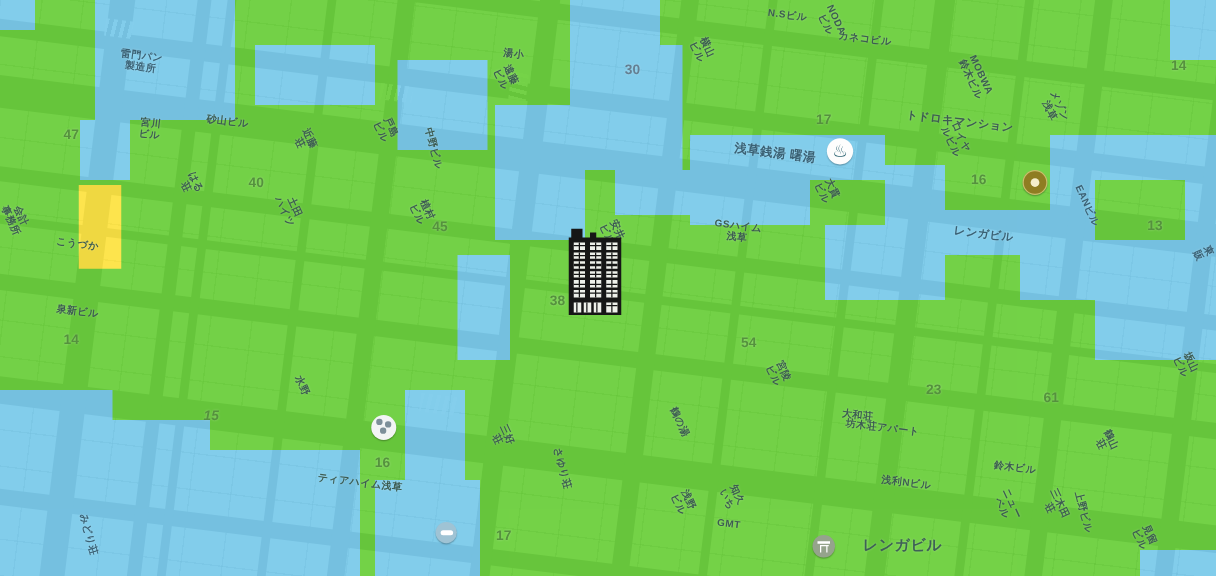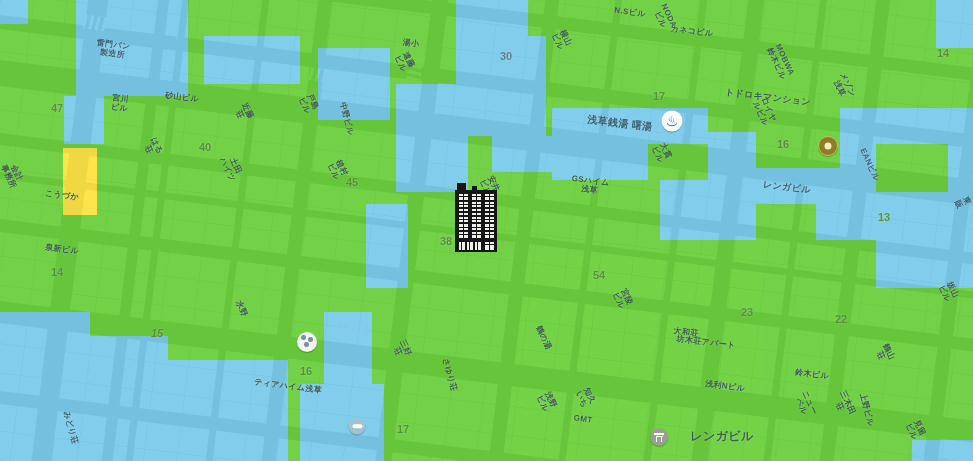--- a/index.html
+++ b/index.html
@@ -127,21 +127,21 @@
       <span class="maplabel num" style="left: 205px; top: 147px; transform: translate(-50%, -50%) rotate(0deg);">40</span>
       <span class="maplabel" style="left: 231px; top: 168px; transform: translate(-50%, -50%) rotate(65deg);">土田
 ハイツ</span>
       <span class="maplabel" style="left: 152px; top: 148px; transform: translate(-50%, -50%) rotate(65deg);">はる
 荘</span>
       <span class="maplabel" style="left: 337px; top: 170px; transform: translate(-50%, -50%) rotate(65deg);">植村
 ビル</span>
       <span class="maplabel num" style="left: 352px; top: 182px; transform: translate(-50%, -50%) rotate(0deg);">45</span>
       <span class="maplabel" style="left: 62px; top: 250px; transform: translate(-50%, -50%) rotate(7deg);">泉新ビル</span>
       <span class="maplabel num" style="left: 57px; top: 272px; transform: translate(-50%, -50%) rotate(0deg);">14</span>
-      <span class="maplabel num" style="left: 157px; top: 333px; transform: translate(-50%, -50%) rotate(0deg); font-style: italic;">15</span>
+      <span class="maplabel num" style="left: 169px; top: 333px; transform: translate(-50%, -50%) rotate(0deg); font-style: italic;">15</span>
       <span class="maplabel" style="left: 241px; top: 309px; transform: translate(-50%, -50%) rotate(65deg);">水野</span>
       <span class="maplabel num" style="left: 306px; top: 371px; transform: translate(-50%, -50%) rotate(0deg);">16</span>
       <span class="maplabel" style="left: 288px; top: 387px; transform: translate(-50%, -50%) rotate(7deg);">ティアハイム浅草</span>
       <span class="maplabel onblue" style="left: 70px; top: 428px; transform: translate(-50%, -50%) rotate(75deg);">みどり荘</span>
       <span class="maplabel" style="left: 411px; top: 44px; transform: translate(-50%, -50%) rotate(7deg);">湯小</span>
       <span class="maplabel" style="left: 404px; top: 62px; transform: translate(-50%, -50%) rotate(65deg);">遠藤
 ビル</span>
       <span class="maplabel" style="left: 346px; top: 119px; transform: translate(-50%, -50%) rotate(75deg);">中野ビル</span>
       <span class="maplabel num onblue" style="left: 506px; top: 56px; transform: translate(-50%, -50%) rotate(0deg);">30</span>
       <span class="maplabel" style="left: 561px; top: 40px; transform: translate(-50%, -50%) rotate(65deg);">横山
@@ -157,34 +157,34 @@
       <span class="maplabel num" style="left: 943px; top: 53px; transform: translate(-50%, -50%) rotate(0deg);">14</span>
       <span class="maplabel" style="left: 768px; top: 97px; font-size: 9px; transform: translate(-50%, -50%) rotate(7deg);">トドロキマンション</span>
       <span class="maplabel num" style="left: 659px; top: 96px; transform: translate(-50%, -50%) rotate(0deg);">17</span>
       <span class="maplabel onblue" style="left: 620px; top: 123px; font-size: 10px; transform: translate(-50%, -50%) rotate(7deg);">浅草銭湯 曙湯</span>
       <span class="maplabel" style="left: 764px; top: 112px; transform: translate(-50%, -50%) rotate(65deg);">ロイヤ
 ルビル</span>
       <span class="maplabel" style="left: 661px; top: 153px; transform: translate(-50%, -50%) rotate(65deg);">大貫
 ビル</span>
       <span class="maplabel num" style="left: 783px; top: 144px; transform: translate(-50%, -50%) rotate(0deg);">16</span>
       <span class="maplabel onblue" style="left: 869px; top: 165px; transform: translate(-50%, -50%) rotate(65deg);">EANビル</span>
-      <span class="maplabel num" style="left: 884px; top: 181px; transform: translate(-50%, -50%) rotate(0deg); margin-top: 36px;">13</span>
+      <span class="maplabel num" style="left: 924px; top: 181px; transform: translate(-50%, -50%) rotate(0deg);">13</span>
       <span class="maplabel onblue" style="left: 787px; top: 187px; font-size: 9px; transform: translate(-50%, -50%) rotate(7deg);">レンガビル</span>
       <span class="maplabel" style="left: 590px; top: 186px; transform: translate(-50%, -50%) rotate(7deg);">GSハイム
 浅草</span>
       <span class="maplabel" style="left: 489px; top: 186px; transform: translate(-50%, -50%) rotate(65deg);">安井
 ビル</span>
       <span class="maplabel num" style="left: 446px; top: 241px; transform: translate(-50%, -50%) rotate(0deg);">38</span>
       <span class="maplabel num" style="left: 599px; top: 275px; transform: translate(-50%, -50%) rotate(0deg);">54</span>
       <span class="maplabel" style="left: 622px; top: 299px; transform: translate(-50%, -50%) rotate(65deg);">宮陵
 ビル</span>
       <span class="maplabel onblue" style="left: 962px; top: 203px; transform: translate(-50%, -50%) rotate(65deg);">東販</span>
       <span class="maplabel" style="left: 948px; top: 292px; transform: translate(-50%, -50%) rotate(65deg);">坂山
 ビル</span>
-      <span class="maplabel num" style="left: 841px; top: 319px; transform: translate(-50%, -50%) rotate(0deg);">22</span>
+      <span class="maplabel num" style="left: 841px; top: 319px; transform: translate(-50%, -50%) rotate(0deg);">61</span>
       <span class="maplabel num" style="left: 747px; top: 312px; transform: translate(-50%, -50%) rotate(0deg);">23</span>
       <span class="maplabel" style="left: 543px; top: 338px; transform: translate(-50%, -50%) rotate(65deg);">鶴の湯</span>
       <span class="maplabel" style="left: 401px; top: 350px; transform: translate(-50%, -50%) rotate(65deg);">三好
 荘</span>
       <span class="maplabel" style="left: 449px; top: 375px; transform: translate(-50%, -50%) rotate(75deg);">さゆり荘</span>
       <span class="maplabel num" style="left: 403px; top: 429px; transform: translate(-50%, -50%) rotate(0deg);">17</span>
       <span class="maplabel" style="left: 546px; top: 402px; transform: translate(-50%, -50%) rotate(65deg);">浅野
 ビル</span>
       <span class="maplabel" style="left: 585px; top: 398px; transform: translate(-50%, -50%) rotate(65deg);">知久
 いち</span>

